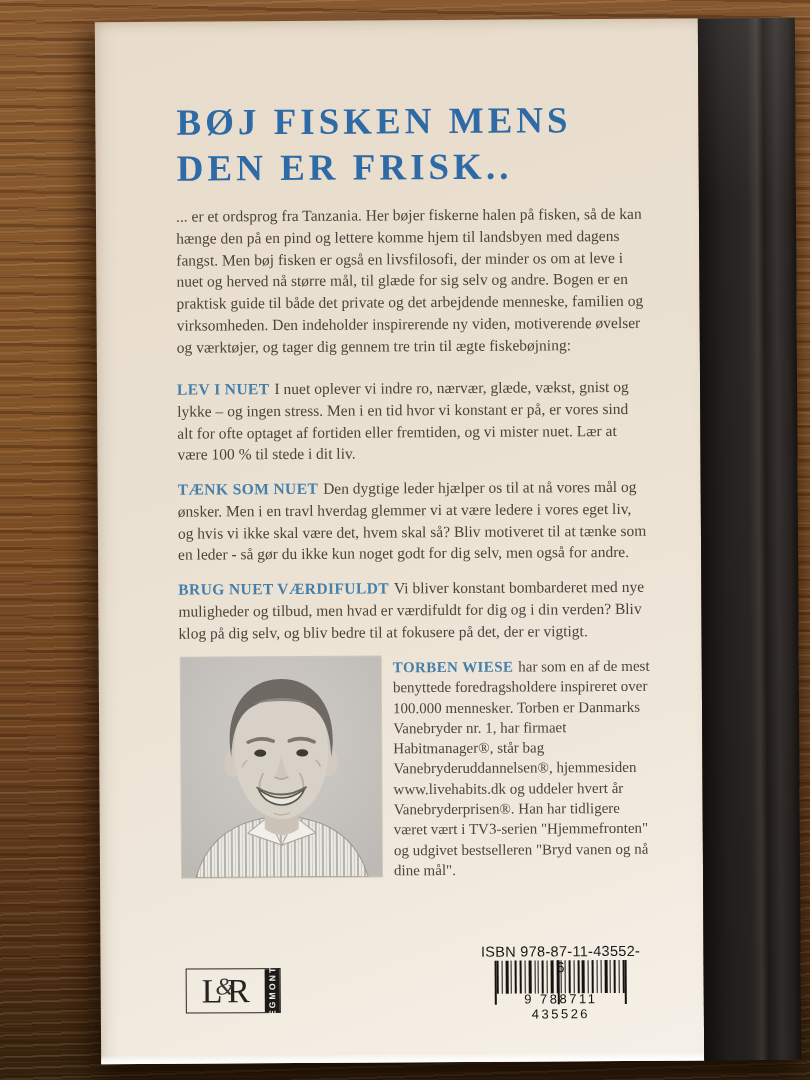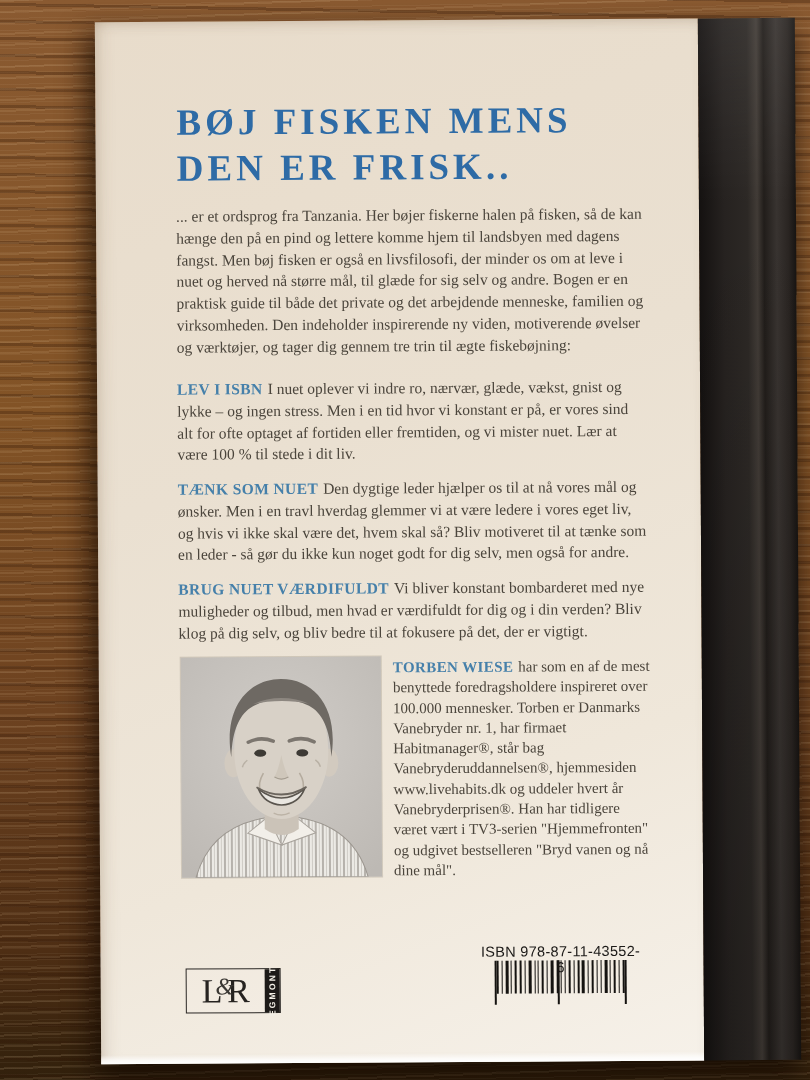--- a/index.html
+++ b/index.html
@@ -112,21 +112,21 @@
 <div class="table"></div>
 
 <div class="book">
 
   <div class="jacket">
 
     <h1 class="title"><span>BØJ FISKEN MENS</span><br><span>DEN ER FRISK..</span></h1>
 
     <p class="copytext intro">... er et ordsprog fra Tanzania. Her bøjer fiskerne halen på fisken, så de kan hænge den på en pind og lettere komme hjem til landsbyen med dagens fangst. Men bøj fisken er også en livsfilosofi, der minder os om at leve i nuet og herved nå større mål, til glæde for sig selv og andre. Bogen er en praktisk guide til både det private og det arbejdende menneske, familien og virksomheden. Den indeholder inspirerende ny viden, motiverende øvelser og værktøjer, og tager dig gennem tre trin til ægte fiskebøjning:</p>
 
-    <p class="copytext sec1"><span class="lead">LEV I ISBN</span><span>I nuet oplever vi indre ro, nærvær, glæde, vækst, gnist og lykke – og ingen stress. Men i en tid hvor vi konstant er på, er vores sind alt for ofte optaget af fortiden eller fremtiden, og vi mister nuet. Lær at være 100 % til stede i dit liv.</span></p>
+    <p class="copytext sec1"><span class="lead">LEV I NUET</span><span>I nuet oplever vi indre ro, nærvær, glæde, vækst, gnist og lykke – og ingen stress. Men i en tid hvor vi konstant er på, er vores sind alt for ofte optaget af fortiden eller fremtiden, og vi mister nuet. Lær at være 100 % til stede i dit liv.</span></p>
 
     <p class="copytext sec2"><span class="lead">TÆNK SOM NUET</span><span>Den dygtige leder hjælper os til at nå vores mål og ønsker. Men i en travl hverdag glemmer vi at være ledere i vores eget liv, og hvis vi ikke skal være det, hvem skal så? Bliv motiveret til at tænke som en leder - så gør du ikke kun noget godt for dig selv, men også for andre.</span></p>
 
     <p class="copytext sec3"><span class="lead">BRUG NUET VÆRDIFULDT</span><span>Vi bliver konstant bombarderet med nye muligheder og tilbud, men hvad er værdifuldt for dig og i din verden? Bliv klog på dig selv, og bliv bedre til at fokusere på det, der er vigtigt.</span></p>
 
     <div class="photo">
       <svg viewBox="0 0 200 220" xmlns="http://www.w3.org/2000/svg">
         <defs>
           <radialGradient id="bgG" cx="50%" cy="38%" r="75%">
             <stop offset="0%" stop-color="#d0ccc7"></stop>
@@ -216,20 +216,21 @@
           <i style="width: 1px;"></i>
           <i style="width: 3px;"></i>
           <i style="width: 1px;"></i>
           <i style="width: 2px;"></i>
           <i style="width: 1px;"></i>
           <i style="width: 2px;"></i>
         </div>
       <span class="guard g-left"></span>
       <span class="guard g-mid"></span>
       <span class="guard g-right"></span>
+      <div class="digits">9 788711 435526</div>
     </div>
 
     <div class="jacket-bottom-edge"></div>
   </div>
 
   <div class="spine">
     <div class="spine-sheen"></div>
   </div>
 
 </div>

